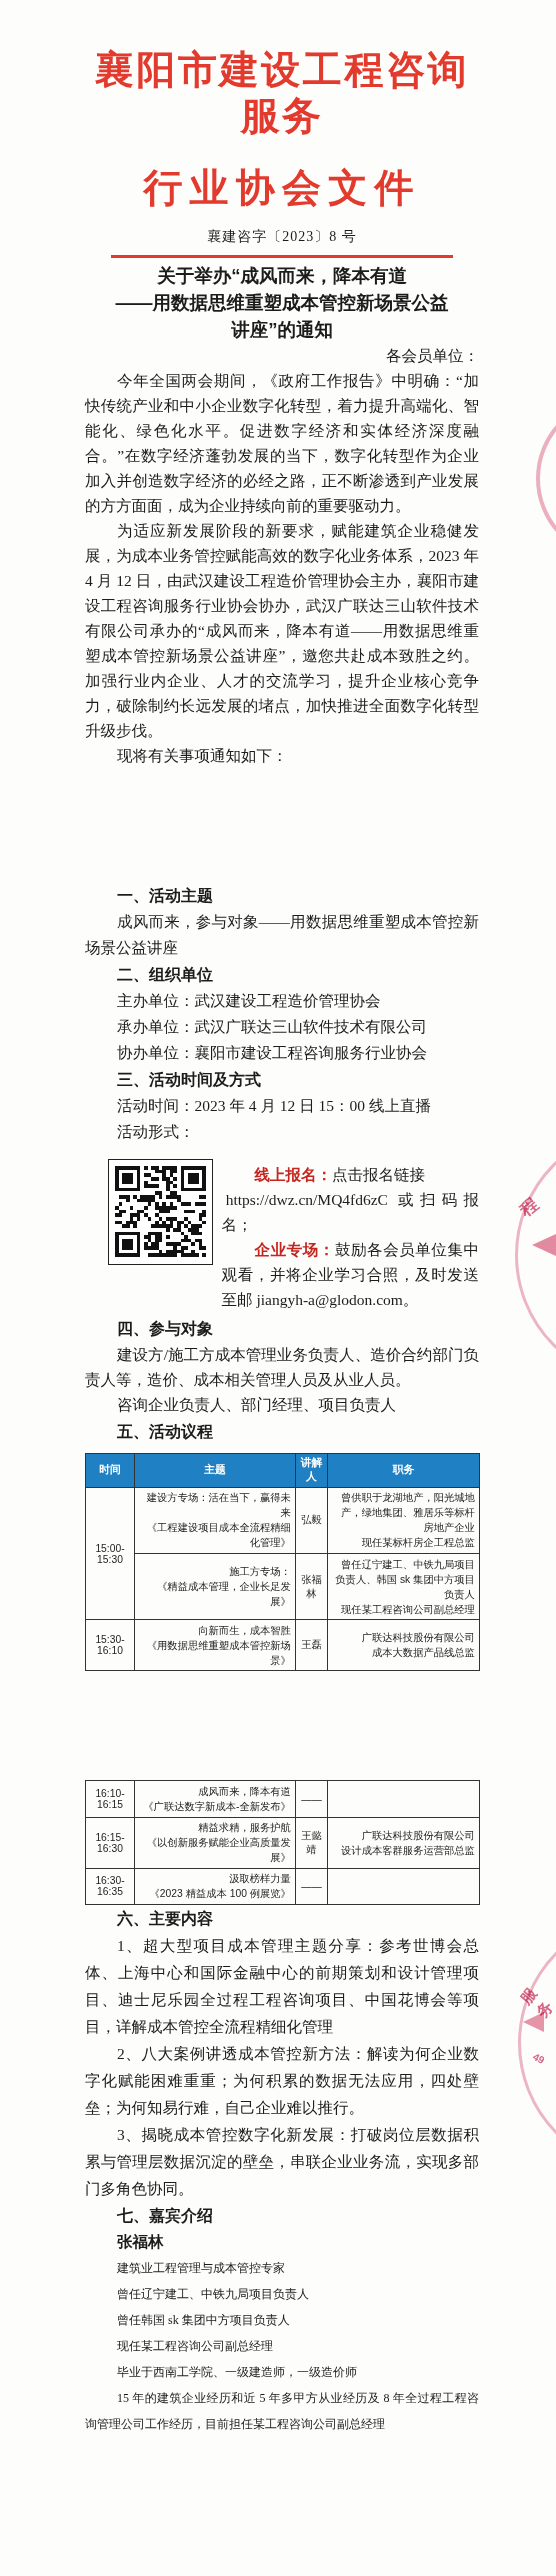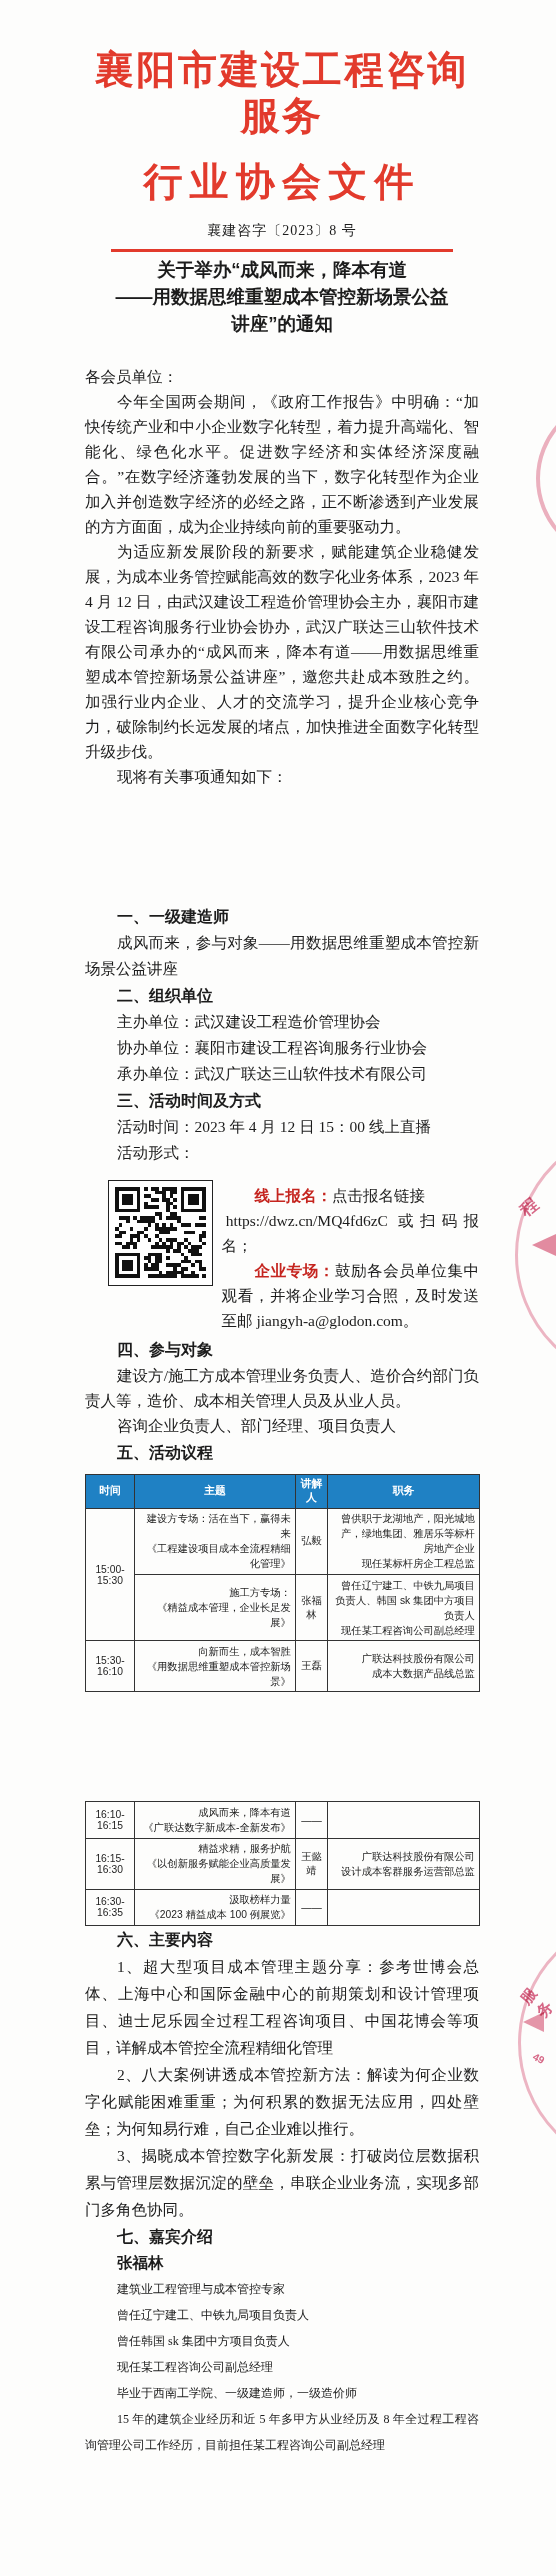--- a/index.html
+++ b/index.html
@@ -3,28 +3,28 @@
 <meta charset="utf-8">
 <style>
   html,body{margin:0;padding:0;background:#888;}
   .page{position:relative;width:556px;height:3147px;background:#fdfdfc;margin:0 auto;
         overflow:hidden;font-family:"Liberation Serif","DejaVu Serif",serif;color:#1c1c1c;}
   .content{padding:47px 77px 0 85px;}
   
   .org-title{ text-align:center;color:#e23a2c;font-weight:700;
               font-family:"Liberation Sans","DejaVu Sans",sans-serif;}
   .org-line1{font-size:39px;line-height:46px;letter-spacing:2.6px;}
-  .org-line2{font-size:39px;line-height:49px;letter-spacing:7.2px;margin-top:18px;}
+  .org-line2{font-size:39px;line-height:49px;letter-spacing:7.2px;margin-top:24px;}
   .doc-no{ text-align:center;font-size:14px;line-height:18.5px;margin-top:15.5px;letter-spacing:1px;}
   .red-rule{height:2.6px;background:#e23a2c;margin:9.3px 26px 0 26px;}
   .doc-title{ text-align:center;font-weight:700;font-size:18.5px;line-height:27px;margin-top:4px;
               font-family:"Liberation Sans","DejaVu Sans",sans-serif;}
   
   p{margin:0;}
-  .salute{font-size:15.5px;line-height:25px;margin-top:27px;}
+  .salute{font-size:15.5px;line-height:25px;text-align:right;}
   .para{font-size:15.5px;line-height:25px;text-align:justify;text-indent:32px;}
   .line{font-size:15.5px;line-height:26px;text-indent:32px;}
   .heading{font-size:16px;line-height:27px;text-indent:32px;font-weight:700;
            font-family:"Liberation Sans","DejaVu Sans",sans-serif;}
   .spacer{width:100%;}
   
   .qr-row{display:flex;margin-top:14.4px;}
   .qr-box{width:91px;height:91px;border:1px solid #222;background:#fff;padding:6.2px;
           margin-left:23px;flex:none;}
   .qr-box svg{width:91px;height:91px;display:block;}
@@ -74,26 +74,26 @@
       <div>讲座”的通知</div>
     </div>
 
     <p class="salute">各会员单位：</p>
     <p class="para">今年全国两会期间，《政府工作报告》中明确：“加快传统产业和中小企业数字化转型，着力提升高端化、智能化、绿色化水平。促进数字经济和实体经济深度融合。”在数字经济蓬勃发展的当下，数字化转型作为企业加入并创造数字经济的必经之路，正不断渗透到产业发展的方方面面，成为企业持续向前的重要驱动力。</p>
     <p class="para">为适应新发展阶段的新要求，赋能建筑企业稳健发展，为成本业务管控赋能高效的数字化业务体系，2023 年 4 月 12 日，由武汉建设工程造价管理协会主办，襄阳市建设工程咨询服务行业协会协办，武汉广联达三山软件技术有限公司承办的“成风而来，降本有道——用数据思维重塑成本管控新场景公益讲座”，邀您共赴成本致胜之约。加强行业内企业、人才的交流学习，提升企业核心竞争力，破除制约长远发展的堵点，加快推进全面数字化转型升级步伐。</p>
     <p class="para">现将有关事项通知如下：</p>
 
     <div class="spacer" style="height:114px"></div>
 
-    <p class="heading">一、一级建造师</p>
+    <p class="heading">一、活动主题</p>
     <p class="para" style="line-height:26px">成风而来，参与对象——用数据思维重塑成本管控新场景公益讲座</p>
     <p class="heading">二、组织单位</p>
     <p class="line">主办单位：武汉建设工程造价管理协会</p>
+    <p class="line">承办单位：武汉广联达三山软件技术有限公司</p>
     <p class="line">协办单位：襄阳市建设工程咨询服务行业协会</p>
-    <p class="line">承办单位：武汉广联达三山软件技术有限公司</p>
     <p class="heading">三、活动时间及方式</p>
     <p class="line">活动时间：2023 年 4 月 12 日 15：00 线上直播</p>
     <p class="line">活动形式：</p>
 
     <div class="qr-row">
       <div class="qr-box">
         <svg viewBox="0 0 25 25" shape-rendering="crispEdges">
           <rect x="0" y="0" width="25" height="25" fill="#fff"></rect>
           <g fill="#111">
             <rect x="0" y="0" width="7" height="7"></rect>

